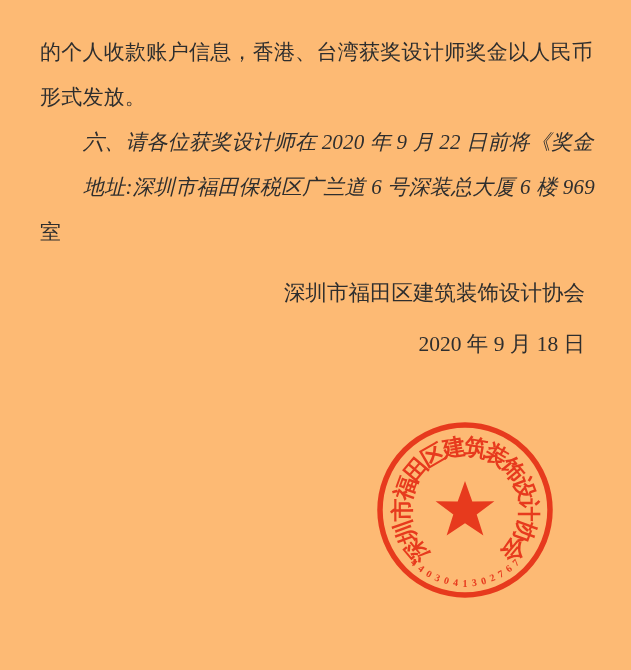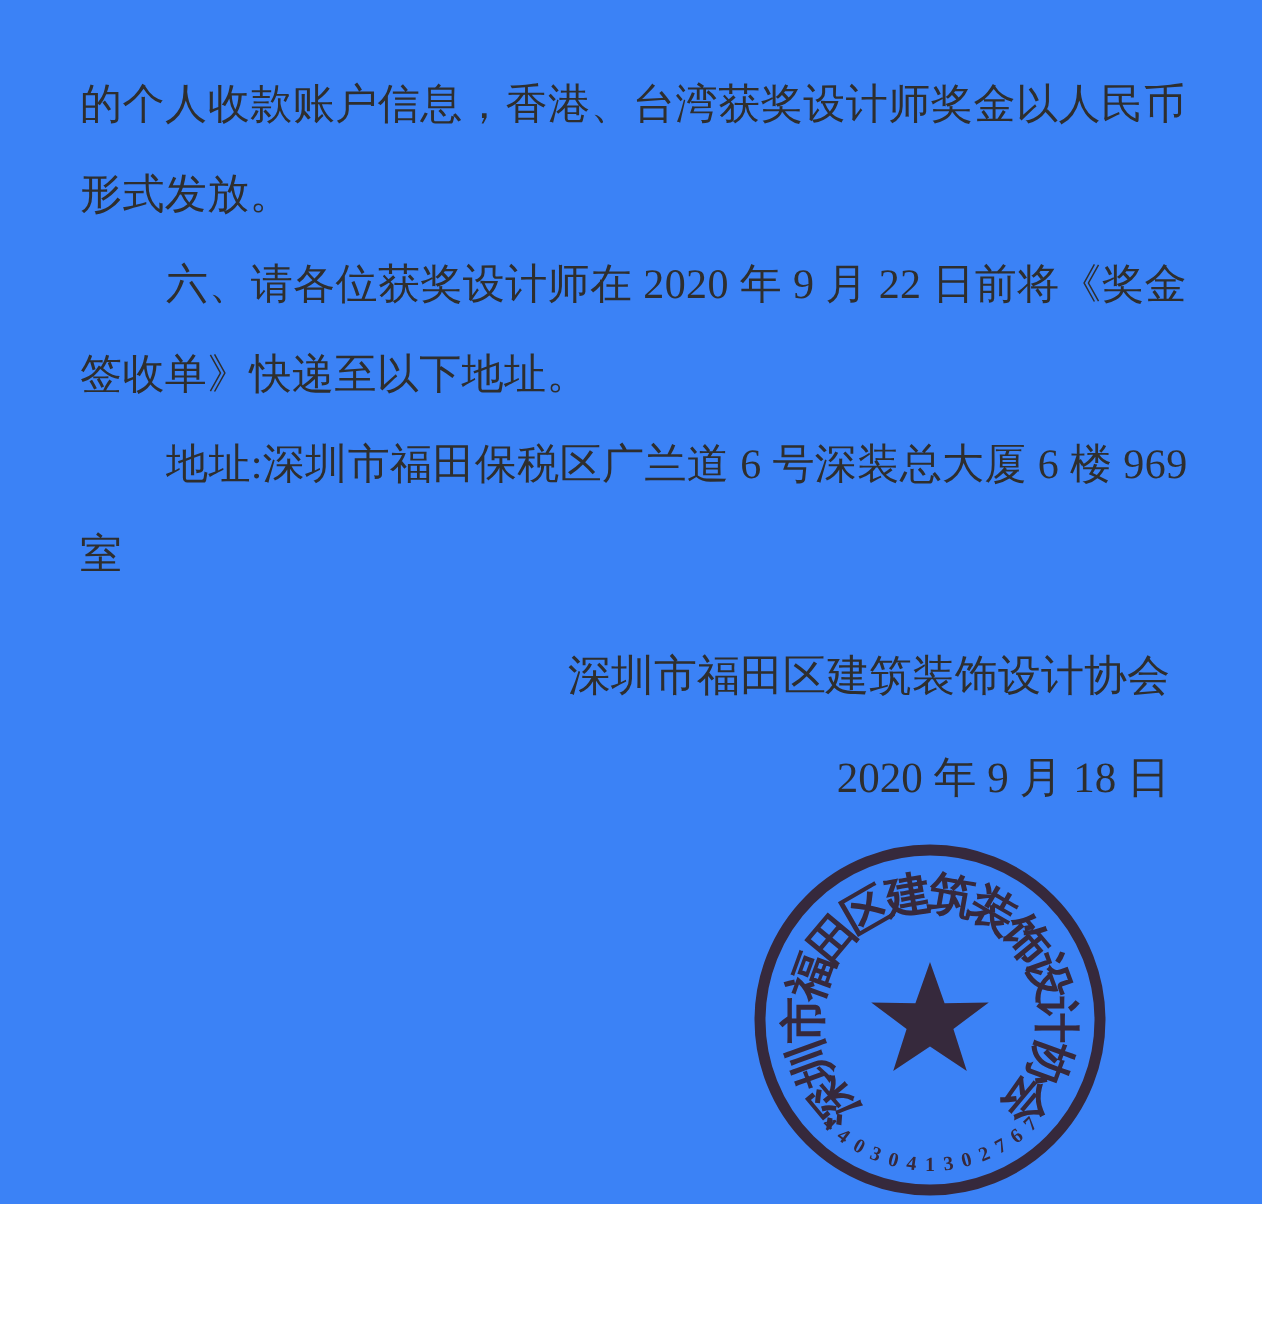--- a/index.html
+++ b/index.html
@@ -6,39 +6,39 @@
   body {
     width: 631px; height: 670px;
     background: #ffffff;
     font-family: "Liberation Serif", "DejaVu Serif", serif;
     color: #2e2e2e;
     overflow: hidden;
     position: relative;
   }
   .page {
     position: relative;
-    width: 631px; height: 602px;
-    background: #3b82f6;
+    width: 631px; height: 670px;
+    background: #fdba74;
   }
   .doc-body {
     padding: 30px 38px 0 40px;
     font-size: 21px;
   }
   .line {
     height: 45px;
     line-height: 45px;
     white-space: nowrap;
     letter-spacing: 0.2px;
   }
   .line.justify {
     text-align: justify;
     text-align-last: justify;
     text-justify: inter-character;
   }
-  .line.indent { padding-left: 43px; }
+  .line.indent { padding-left: 43px; font-style: italic; }
   .closing {
     margin-top: 16px;
     padding: 0;
   }
   .sig-line {
     height: 45px; line-height: 45px;
     font-size: 21.5px;
     text-align: right;
     padding-right: 46px;
     white-space: nowrap;
@@ -67,21 +67,20 @@
 </style>
 </head>
 <body>
 
 <div class="page">
 
   <div class="doc-body" id="doc-body">
       <div class="line justify">的个人收款账户信息，香港、台湾获奖设计师奖金以人民币</div>
       <div class="line">形式发放。</div>
       <div class="line justify indent">六、请各位获奖设计师在 2020 年 9 月 22 日前将《奖金</div>
-      <div class="line">签收单》快递至以下地址。</div>
       <div class="line justify indent">地址:深圳市福田保税区广兰道 6 号深装总大厦 6 楼 969</div>
       <div class="line">室</div>
     </div>
 
   <div class="closing">
     <div class="sig-line">深圳市福田区建筑装饰设计协会</div>
     <div class="date-line">2020 年 9 月 18 日</div>
   </div>
 
   <div class="stamp">

